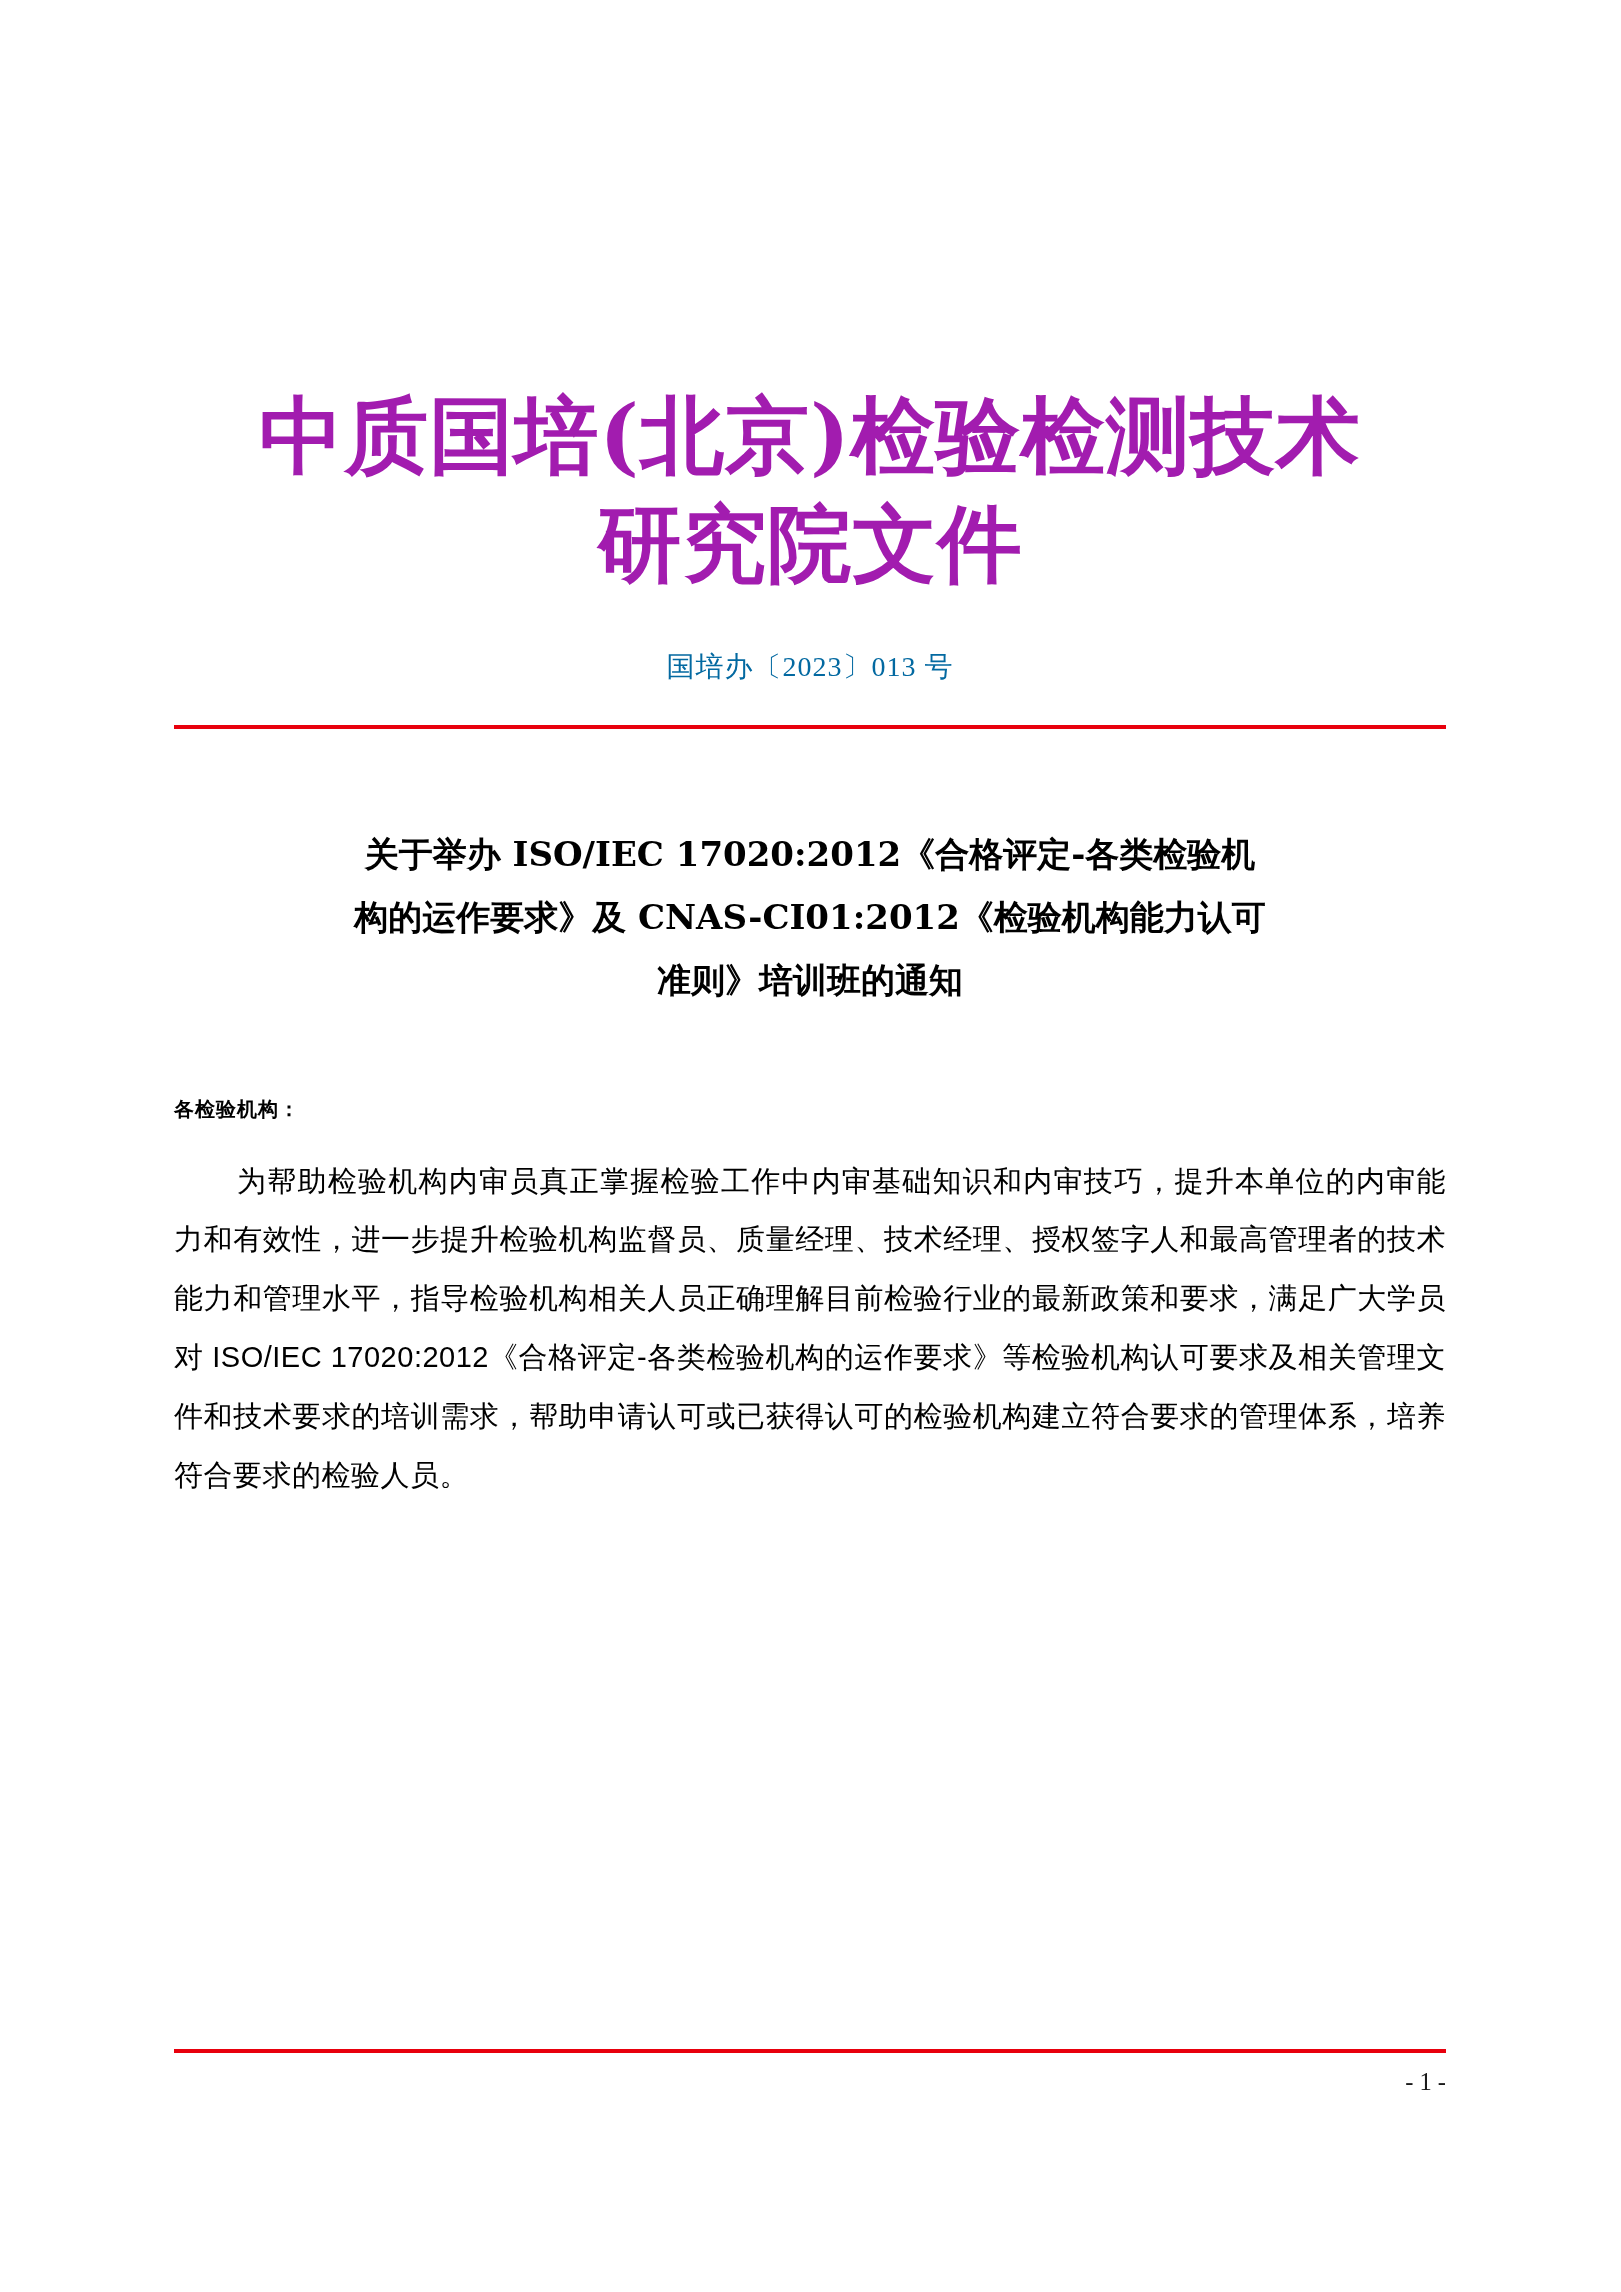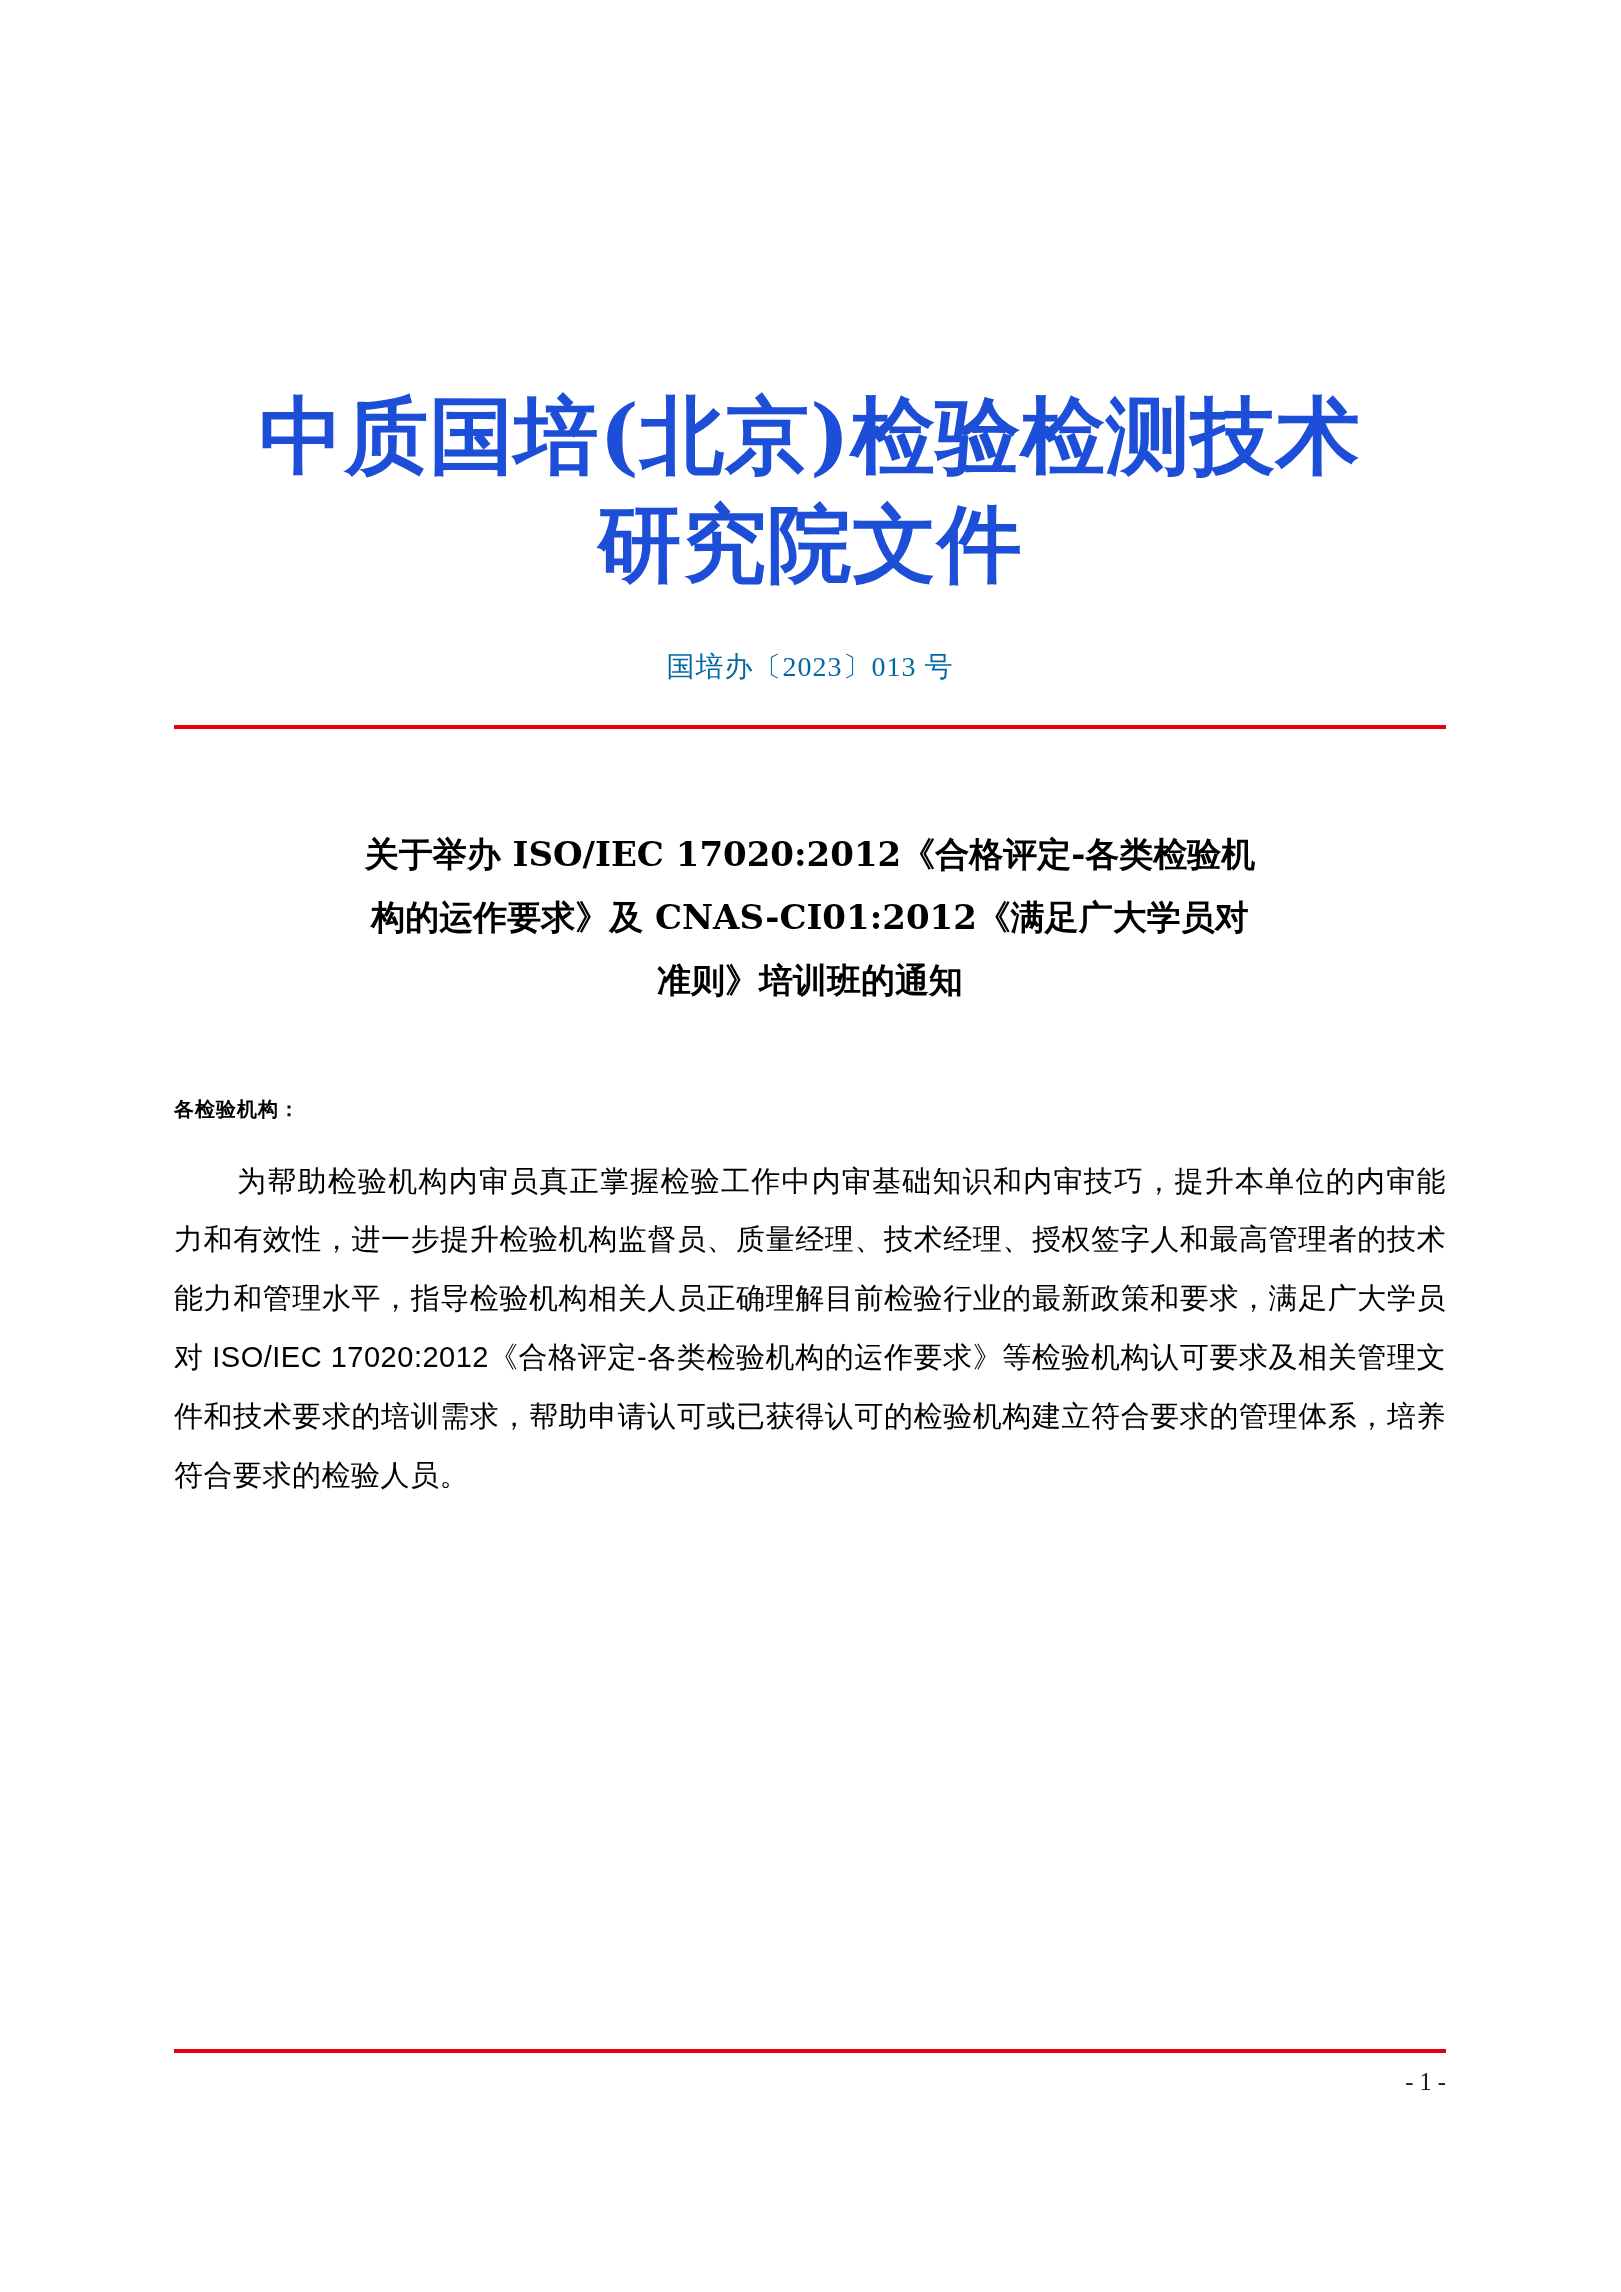--- a/index.html
+++ b/index.html
@@ -30,21 +30,21 @@
     top: 0;
     width: 1272px;
   }
 
   
   .masthead {
     margin-top: 382px;
     text-align: center;
   }
   .masthead-line {
-    color: #1d4ed8;
+    color: #a21caf;
     font-family: "DejaVu Serif", "Liberation Serif", serif;
     font-weight: bold;
     font-size: 84px;
     line-height: 1.28;
     letter-spacing: 1px;
     white-space: nowrap;
   }
   .doc-number {
     margin-top: 51px;
     text-align: center;
@@ -123,21 +123,21 @@
       <div class="masthead-line">中质国培(北京)检验检测技术</div>
       <div class="masthead-line">研究院文件</div>
     </div>
 
     <div class="doc-number">国培办〔2023〕013 号</div>
 
     <div class="red-rule-top"></div>
 
     <div class="doc-title">
       <span class="tl">关于举办 ISO/IEC 17020:2012《合格评定-各类检验机</span>
-      <span class="tl">构的运作要求》及 CNAS-CI01:2012《满足广大学员对</span>
+      <span class="tl">构的运作要求》及 CNAS-CI01:2012《检验机构能力认可</span>
       <span class="tl">准则》培训班的通知</span>
     </div>
 
     <div class="salutation">各检验机构：</div>
 
     <div class="body-para">为帮助检验机构内审员真正掌握检验工作中内审基础知识和内审技巧，提升本单位的内审能力和有效性，进一步提升检验机构监督员、质量经理、技术经理、授权签字人和最高管理者的技术能力和管理水平，指导检验机构相关人员正确理解目前检验行业的最新政策和要求，满足广大学员对 ISO/IEC 17020:2012《合格评定-各类检验机构的运作要求》等检验机构认可要求及相关管理文件和技术要求的培训需求，帮助申请认可或已获得认可的检验机构建立符合要求的管理体系，培养符合要求的检验人员。</div>
 
   </div>
 
   <div class="red-rule-bottom"></div>

